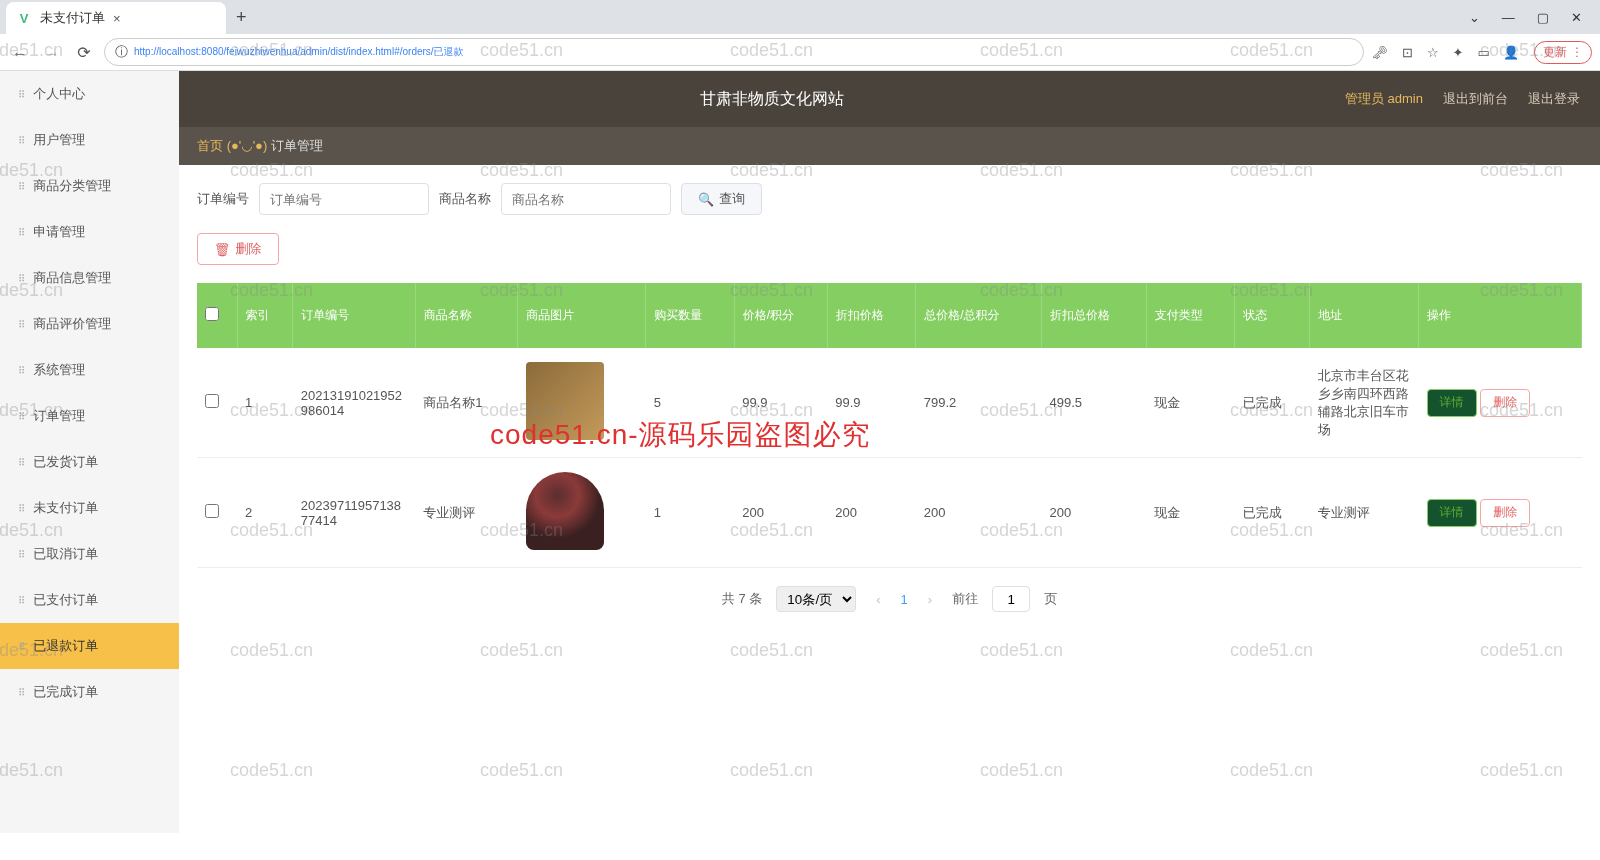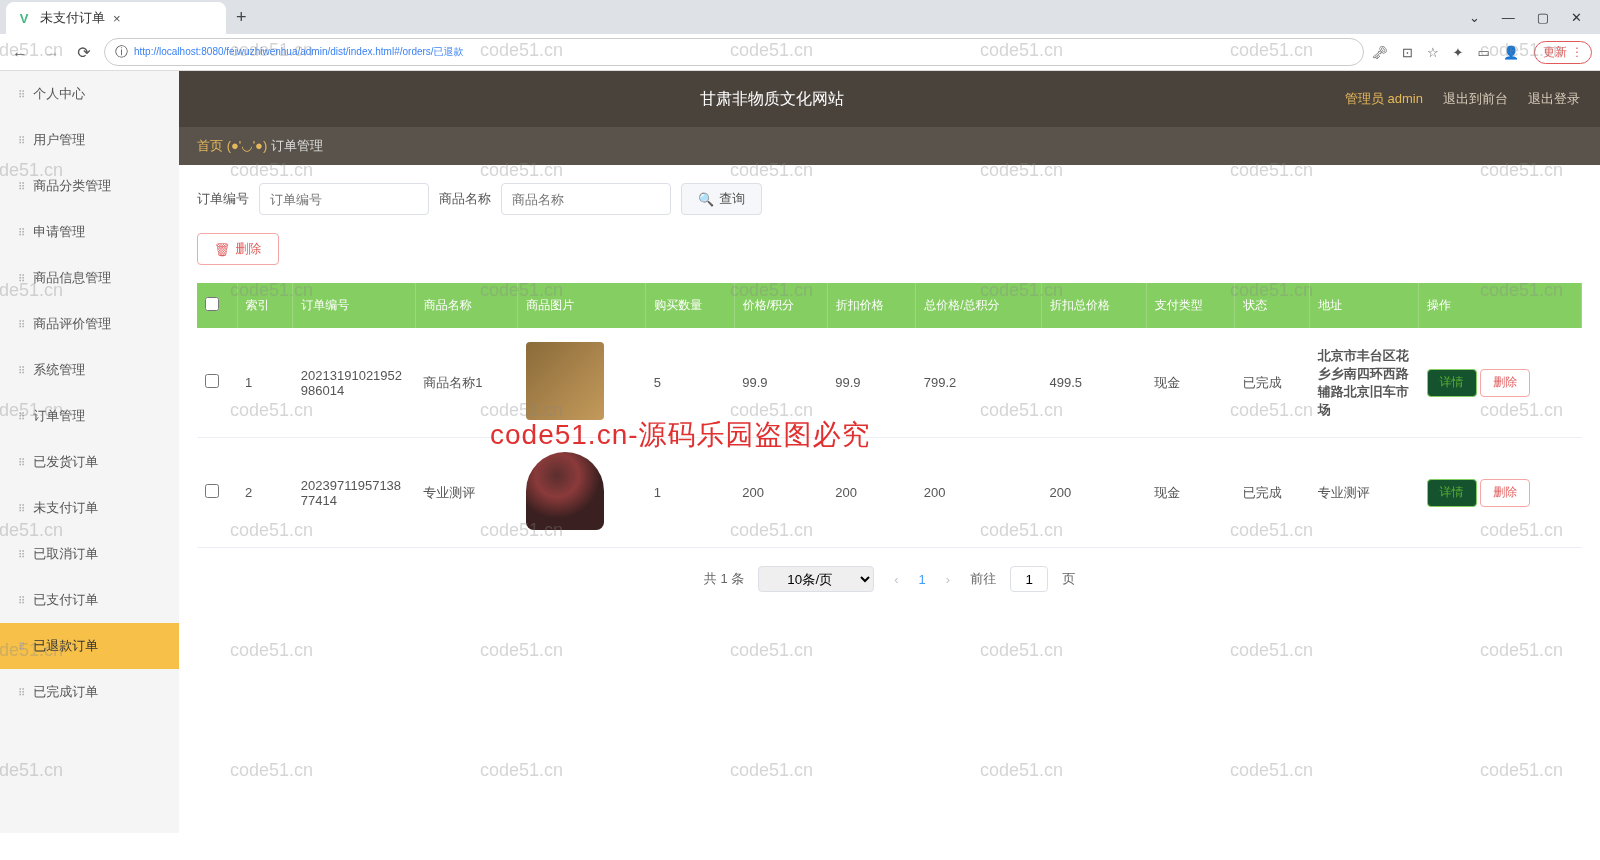--- a/index.html
+++ b/index.html
@@ -45,29 +45,29 @@
 
 .search-row { display: flex; align-items: center; gap: 10px; margin-bottom: 18px; }
 .search-row label { color: #555; font-size: 13px; }
 .search-row input { border: 1px solid #dcdfe6; border-radius: 4px; height: 32px; padding: 0 10px; width: 170px; font-size: 13px; }
 .btn { border: 1px solid #dcdfe6; background: #f5f7fa; border-radius: 4px; height: 32px; padding: 0 16px; cursor: pointer; font-size: 13px; display: inline-flex; align-items: center; gap: 5px; color: #555; }
 .btn.del { border-color: #f5a6a6; color: #e06060; background: #fff; }
 .btn.sm { height: 28px; padding: 0 12px; font-size: 12px; }
 .btn.info { border-color: #85ce61; color: #5daf34; background: #14532d; }
 
 table { width: 100%; border-collapse: collapse; font-size: 13px; }
-thead th { background: #85ce61; color: #fff; font-weight: 500; padding: 14px 8px; text-align: left; border-right: 1px solid rgba(255,255,255,0.2); font-size: 12px; }
+thead th { background: #85ce61; color: #fff; font-weight: 500; padding: 24px 8px; text-align: left; border-right: 1px solid rgba(255,255,255,0.2); font-size: 12px; }
 tbody td { padding: 14px 8px; border-bottom: 1px solid #ebeef5; vertical-align: middle; color: #555; }
 .chk { width: 14px; height: 14px; }
 .pimg { width: 78px; height: 78px; background: #333; border-radius: 4px; display: inline-block; }
 .pimg.i1 { background: linear-gradient(135deg, #8b6b3a, #c49a5b); }
 .pimg.i2 { background: radial-gradient(circle at 40% 30%, #5b2e2e, #8b3a3a 30%, #3a2020 60%); border-radius: 50% 50% 10% 10%; }
 
 .pager { display: flex; align-items: center; justify-content: center; gap: 14px; margin-top: 18px; color: #666; font-size: 13px; }
-.pager select { border: 1px solid #dcdfe6; border-radius: 4px; height: 26px; padding: 0 24px; }
+.pager select { border: 1px solid #dcdfe6; border-radius: 4px; height: 26px; padding: 0 6px; }
 .pager input { width: 38px; height: 26px; border: 1px solid #dcdfe6; border-radius: 4px; text-align: center; }
 .pg-btn { color: #c0c4cc; cursor: pointer; padding: 0 6px; }
 .pg-cur { color: #409eff; font-weight: 500; }
 
 .watermark { position: fixed; inset: 0; pointer-events: none; z-index: 999; }
 .wm { position: absolute; color: #888; opacity: 0.35; font-size: 18px; }
 .overlay-text { position: fixed; top: 416px; left: 490px; color: #e03030; font-size: 28px; font-weight: 500; pointer-events: none; z-index: 1000; letter-spacing: 1px; }
 </style>
 </head>
 <body>
@@ -226,21 +226,21 @@
               <td style="max-width:90px;word-break:break-all;">202131910219529860​14</td>
               <td>商品名称1</td>
               <td><span class="pimg i1"></span></td>
               <td>5</td>
               <td>99.9</td>
               <td>99.9</td>
               <td>799.2</td>
               <td>499.5</td>
               <td>现金</td>
               <td>已完成</td>
-              <td style="max-width:80px;font-weight:bold;">北京市丰台区花乡乡南四环西路辅路北京旧车市场</td>
+              <td style="max-width:80px;">北京市丰台区花乡乡南四环西路辅路北京旧车市场</td>
               <td><button class="btn sm info">详情</button> <button class="btn sm del">删除</button></td>
             </tr>
             <tr>
               <td><input type="checkbox" class="chk" style=""></td>
               <td>2</td>
               <td style="max-width:90px;word-break:break-all;">202397119571387741​4</td>
               <td>专业测评</td>
               <td><span class="pimg i2"></span></td>
               <td>1</td>
               <td>200</td>
@@ -248,21 +248,21 @@
               <td>200</td>
               <td>200</td>
               <td>现金</td>
               <td>已完成</td>
               <td style="max-width:80px;">专业测评</td>
               <td><button class="btn sm info">详情</button> <button class="btn sm del">删除</button></td>
             </tr>
           </tbody>
       </table>
       <div class="pager">
-        <span>共 1 条</span>
+        <span>共 7 条</span>
         <select><option>10条/页</option></select>
         <span class="pg-btn">‹</span>
         <span class="pg-cur">1</span>
         <span class="pg-btn">›</span>
         <span>前往</span>
         <input value="1" style="">
         <span>页</span>
       </div>
     </div>
   </div>

